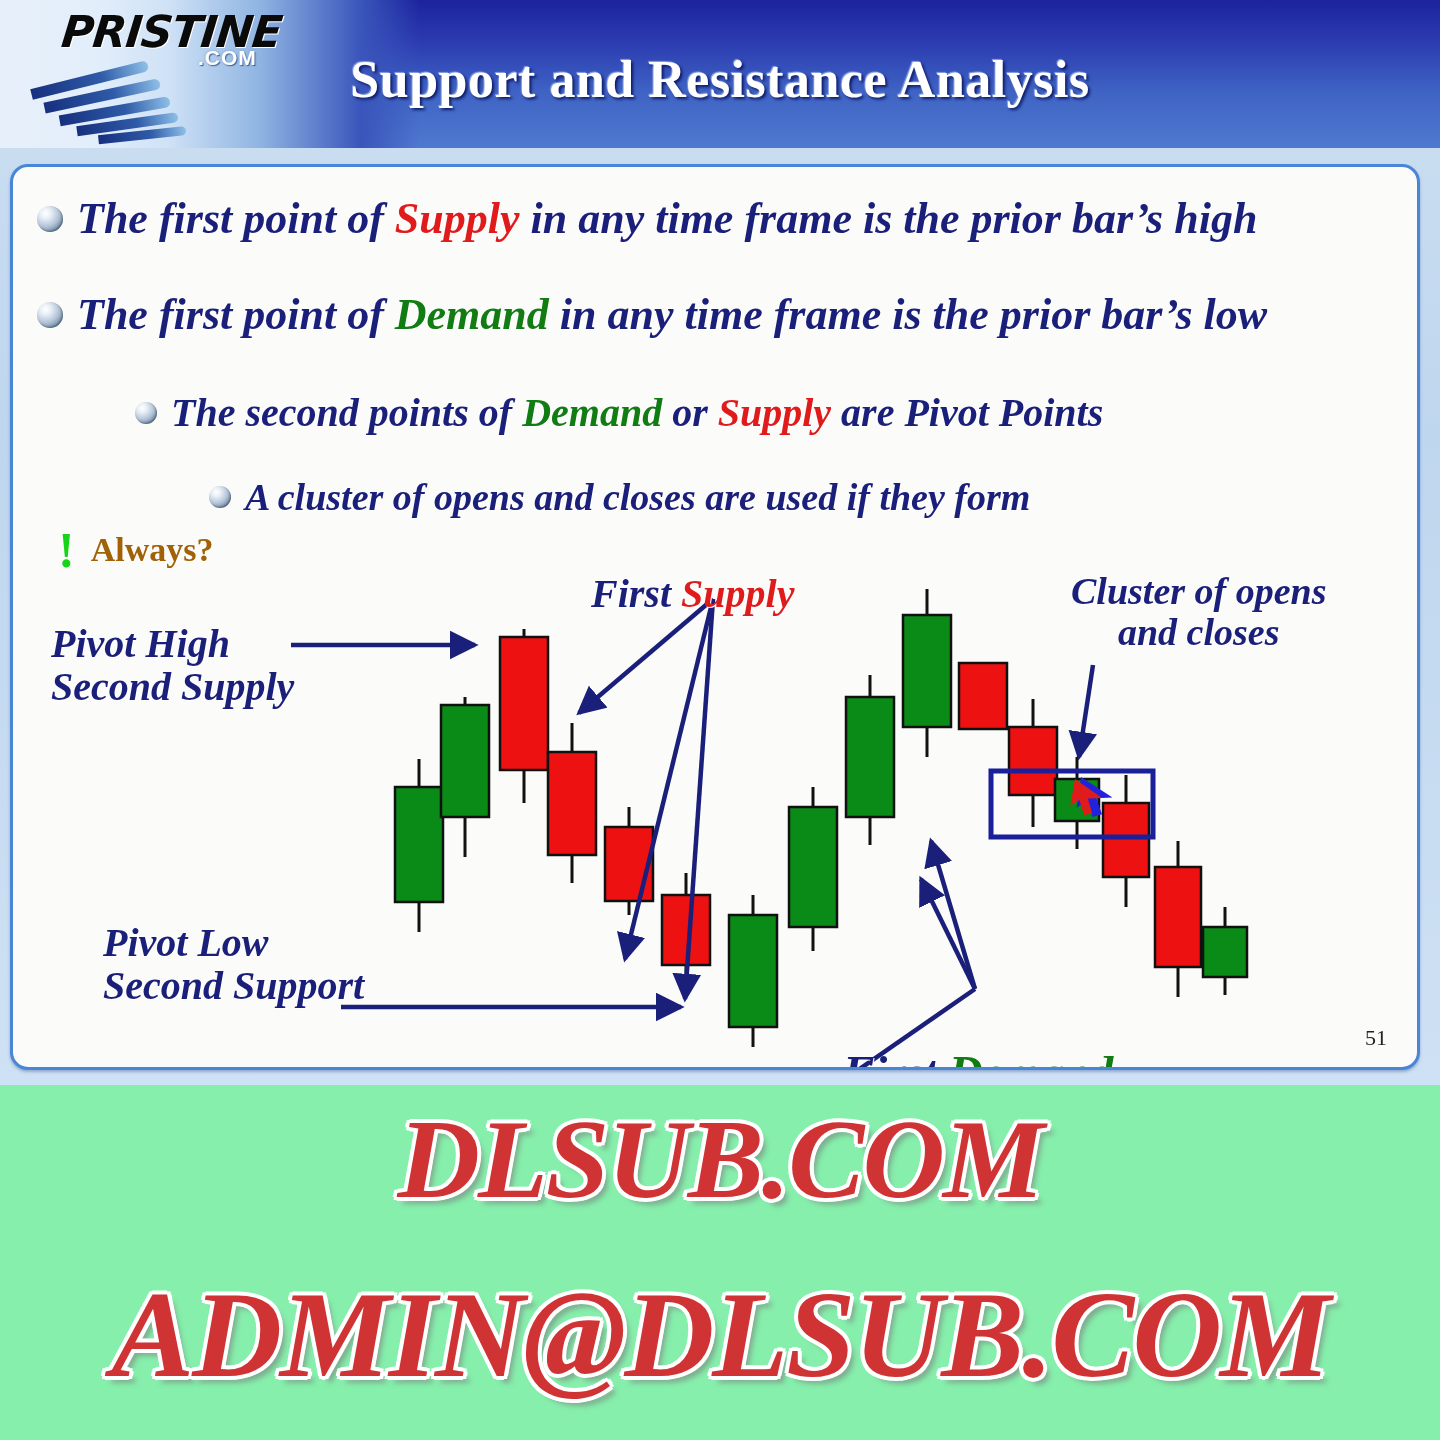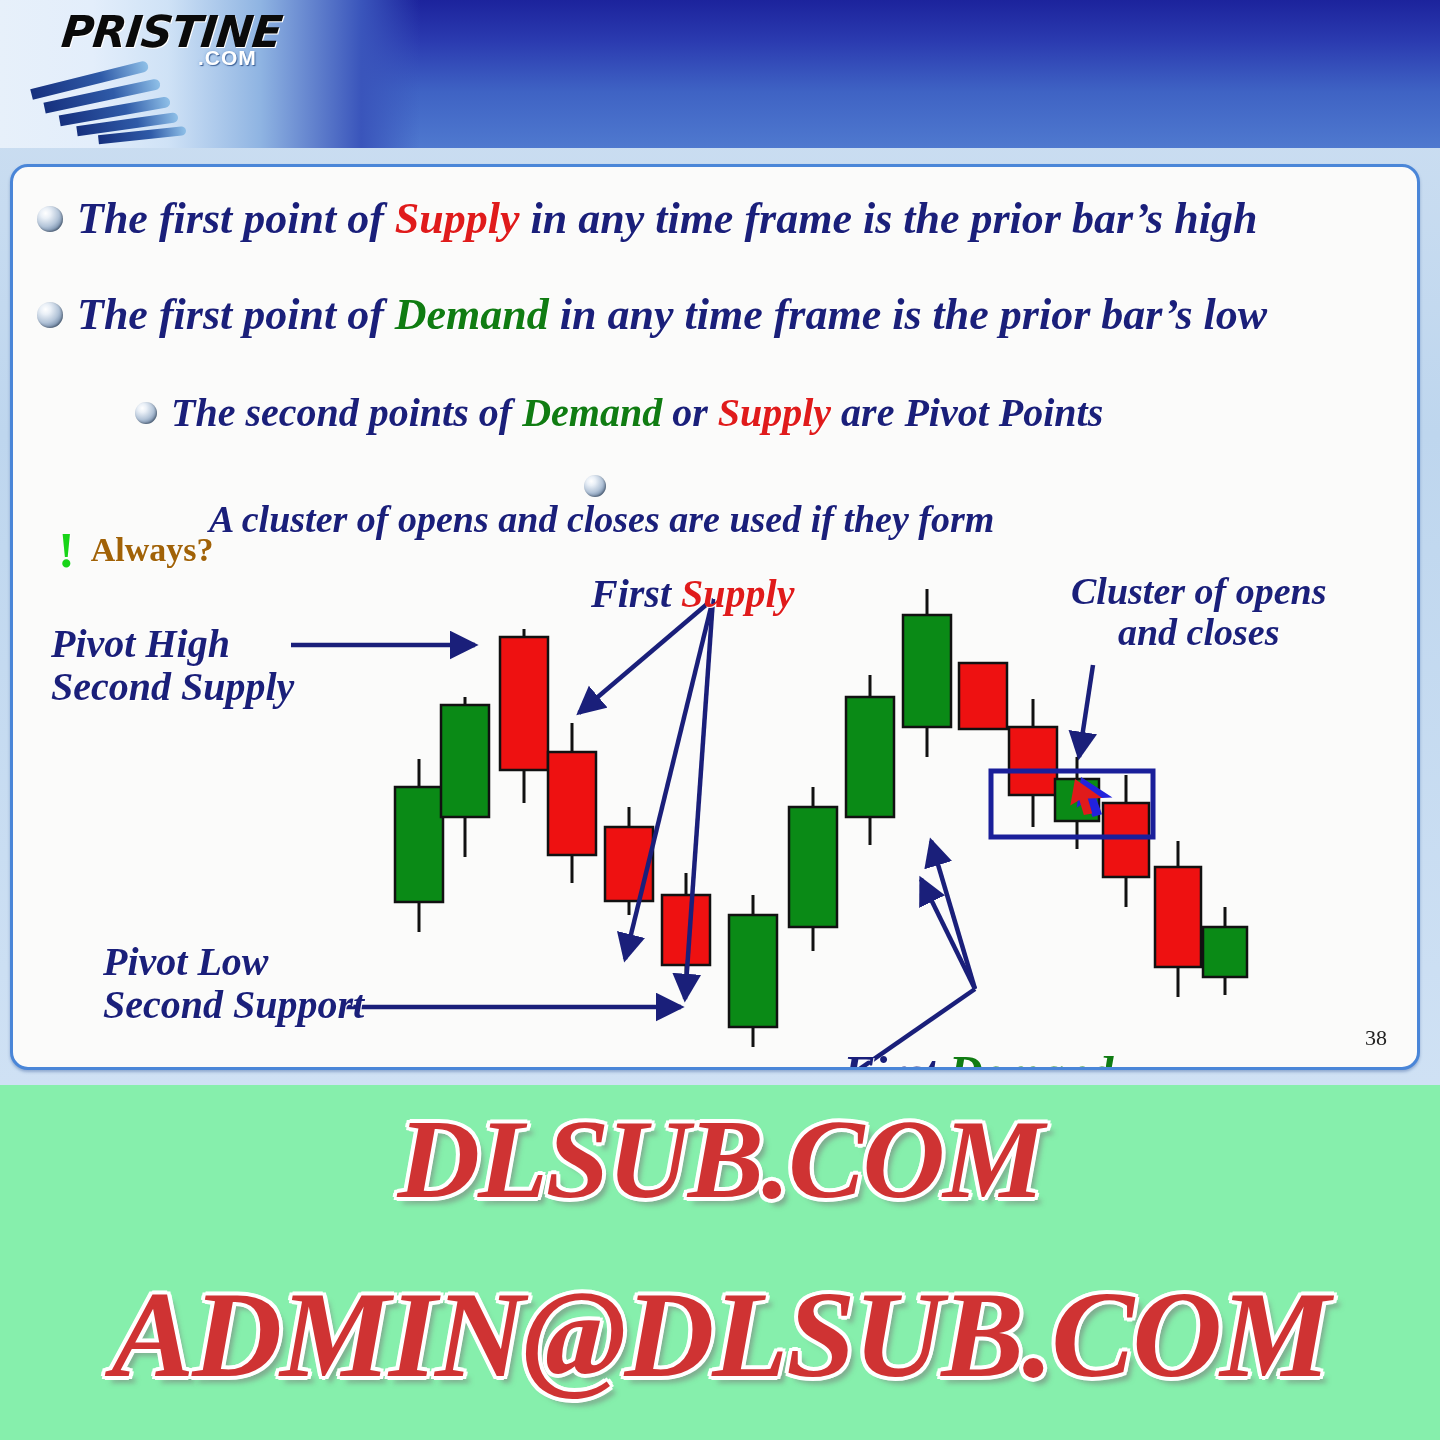--- a/index.html
+++ b/index.html
@@ -97,21 +97,21 @@
   }
   .sup{color:#e01b1b;}
   .dem{color:#107c12;text-align:right;}
 
   #b1{left:24px;top:26px;}
   #b1 .btext{font-size:44px;}
   #b2{left:24px;top:122px;}
   #b2 .btext{font-size:44px;}
   #b3{left:122px;top:222px;}
   #b3 .btext{font-size:40px;}
-  #b4{left:196px;top:308px;flex-direction:column;}
+  #b4{left:196px;top:308px;}
   #b4 .btext{font-size:38px;}
 
   
   #always{
     position:absolute;left:45px;top:358px;
     display:flex;align-items:center;
   }
   #always-bang{
     font-family:"Liberation Serif", serif;
     font-weight:bold;font-size:50px;line-height:1;
@@ -130,21 +130,21 @@
   .ann{
     position:absolute;
     font-family:"Liberation Serif", serif;
     font-style:italic;font-weight:bold;
     color:#1a1f7a;
     text-shadow:1px 1px 0 rgba(255,255,255,.95);
     white-space:nowrap;
     line-height:1.08;
   }
   #ann-pivot-high{left:38px;top:455px;font-size:40px;}
-  #ann-pivot-low{left:90px;top:773px;font-size:40px;}
+  #ann-pivot-low{left:90px;top:754px;font-size:40px;}
   #ann-first-supply{left:578px;top:405px;font-size:40px;}
   #ann-first-demand{left:830px;top:855px;font-size:47px;margin-top:25px;}
   #ann-cluster{left:1058px;top:404px;font-size:38px;text-align:center;}
 
   
   #chart-svg{position:absolute;left:0;top:0;width:1404px;height:900px;}
 
   #pagenum{
     position:absolute;right:30px;bottom:16px;
     font-family:"Liberation Serif", serif;
@@ -191,20 +191,21 @@
     <div id="logo">
       <div class="wing" style="left:8px;  top:58px;  width:120px;height:11px;transform:rotate(-14deg);"></div>
       <div class="wing" style="left:22px; top:76px;  width:118px;height:11px;transform:rotate(-12deg);"></div>
       <div class="wing" style="left:38px; top:94px;  width:112px;height:11px;transform:rotate(-10deg);"></div>
       <div class="wing" style="left:56px; top:110px; width:102px;height:10px;transform:rotate(-8deg);"></div>
       <div class="wing" style="left:78px; top:124px; width:88px; height:9px; transform:rotate(-6deg);"></div>
       <div id="logo-wordmark">PRISTINE</div>
       <div id="logo-dotcom">.COM</div>
     </div>
 
+    <div id="title">Support and Resistance Analysis</div>
   </div>
 
   <div id="card">
 
     <div class="bullet-row" id="b1">
       <span class="bullet-dot"></span>
       <span class="btext"><span>The first point of </span><span class="sup">Supply</span><span> in any time frame is the prior bar’s high</span></span>
     </div>
 
     <div class="bullet-row" id="b2">
@@ -298,20 +299,20 @@
 
     <div class="ann" id="ann-first-supply"><span>First </span><span class="sup">Supply</span></div>
 
     <div class="ann" id="ann-first-demand"><span>First </span><span class="dem">Demand</span></div>
 
     <div class="ann" id="ann-cluster">
       <div>Cluster of opens</div>
       <div>and closes</div>
     </div>
 
-    <div id="pagenum">38</div>
+    <div id="pagenum">51</div>
   </div>
 </div>
 
 <div id="watermarks">
   <div class="wm" id="wm1">DLSUB.COM</div>
   <div class="wm" id="wm2">ADMIN@DLSUB.COM</div>
 </div>
 
 </body></html>

